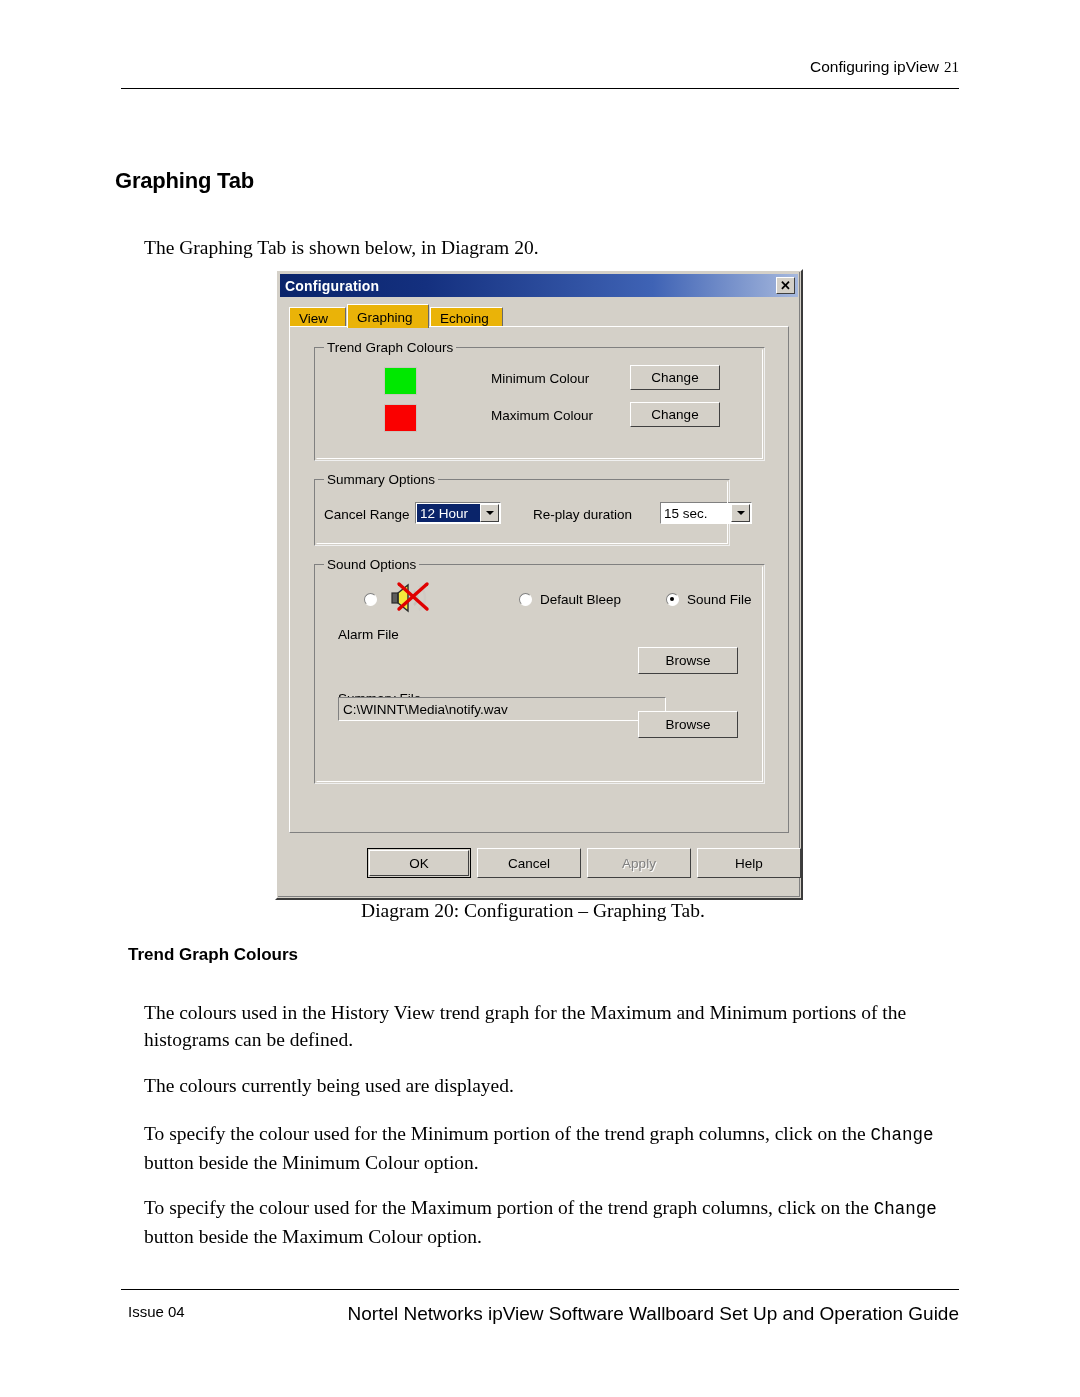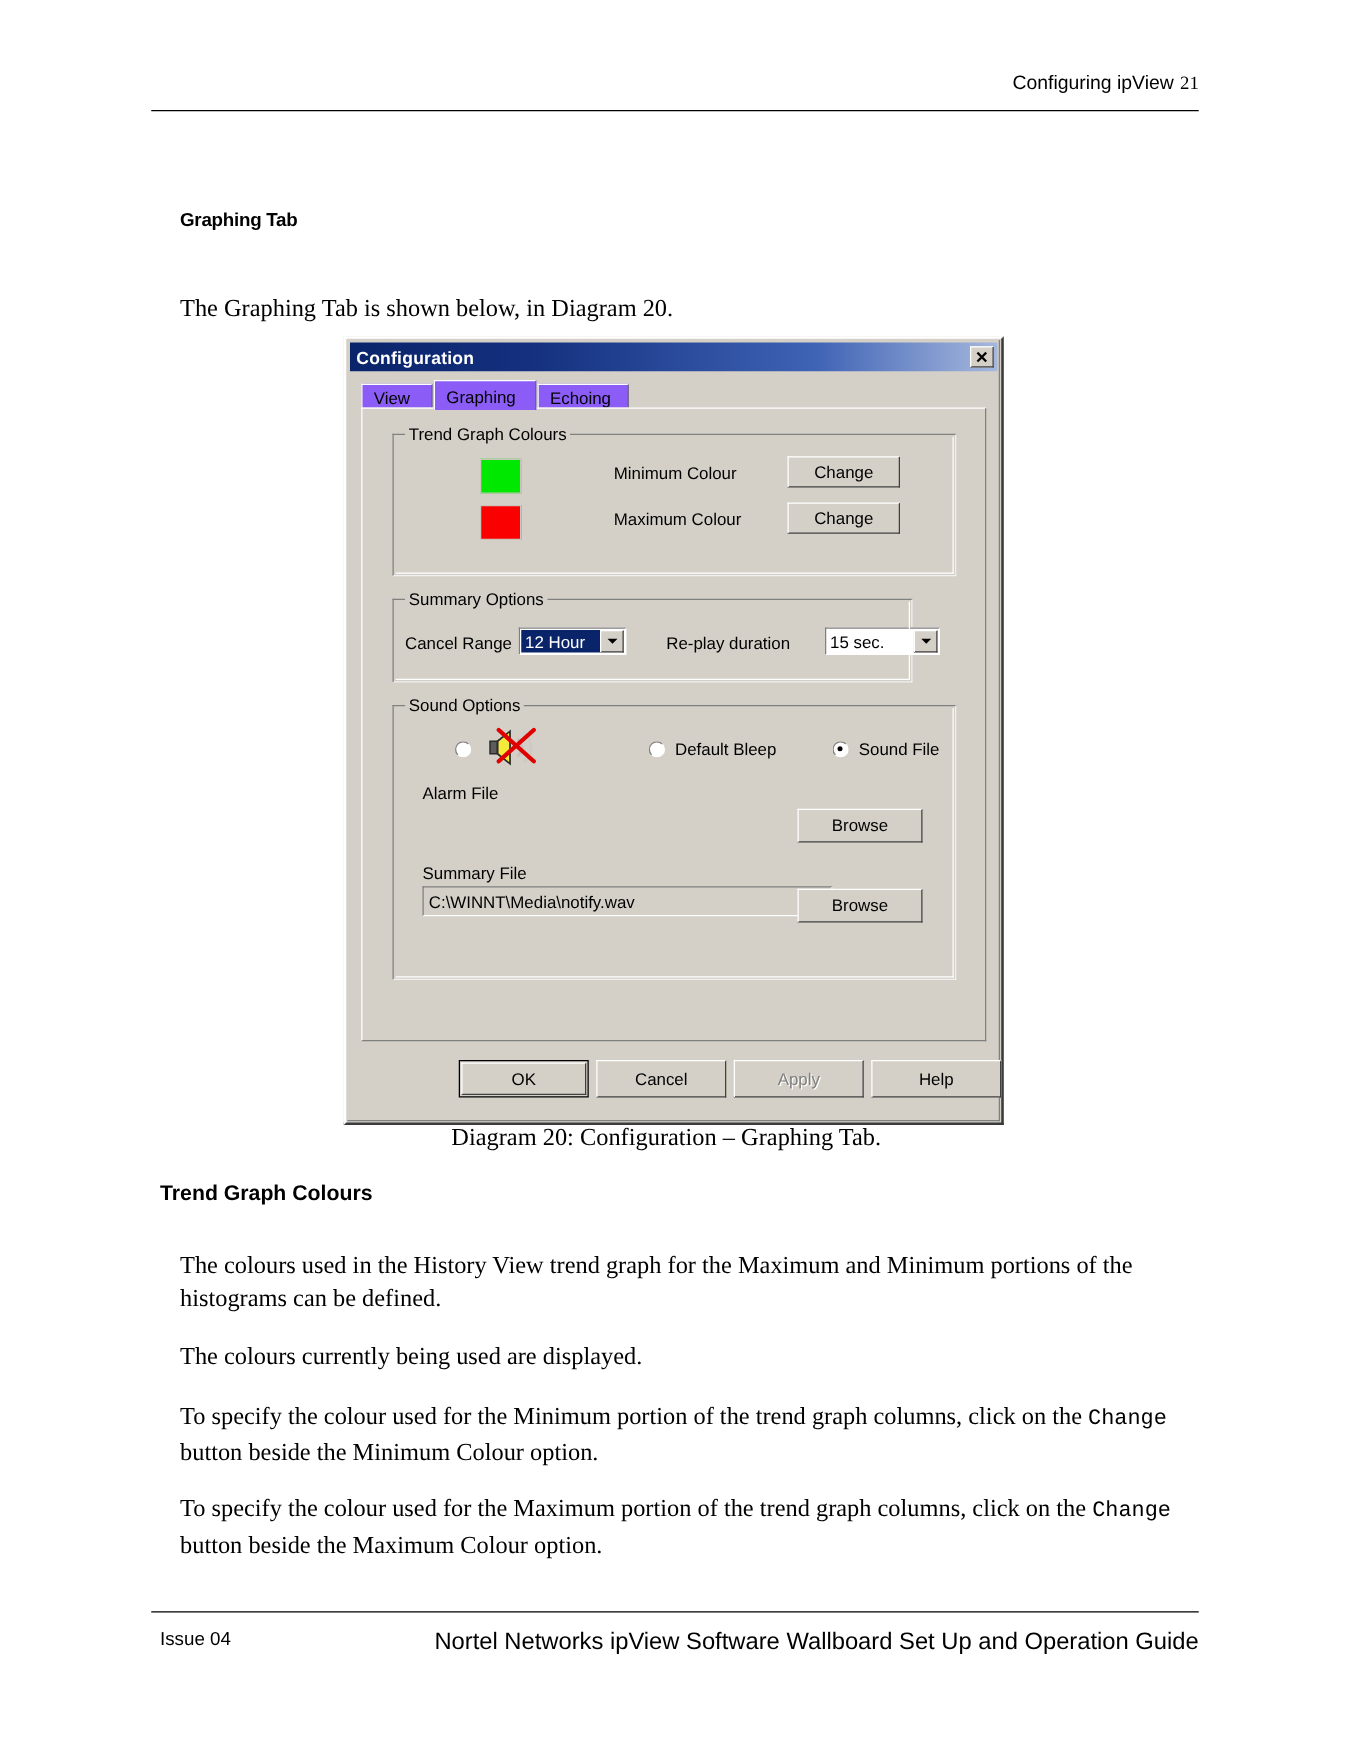--- a/index.html
+++ b/index.html
@@ -51,24 +51,24 @@
     position: absolute;
     left: 330px; top: 1303px; width: 629px;
     text-align: right;
     font-family: "Liberation Sans", sans-serif;
     font-size: 19px;
   }
 
   
   h1.sec-title {
     position: absolute;
-    left: 144px; top: 168px;
+    left: 115px; top: 168px;
     margin: 0;
     font-family: "Liberation Sans", sans-serif;
-    font-size: 15px;
+    font-size: 22px;
     font-weight: bold;
     letter-spacing: -0.2px;
   }
   h2.sub-title {
     position: absolute;
     left: 128px; top: 945px;
     margin: 0;
     font-family: "Liberation Sans", sans-serif;
     font-size: 17px;
     font-weight: bold;
@@ -155,21 +155,21 @@
   
   .tabstrip {
     position: absolute;
     left: 12px; top: 33px;
     width: 500px; height: 23px;
   }
   .tab {
     position: absolute;
     top: 3px;
     height: 20px;
-    background: #8b5cf6;
+    background: #eab308;
     border-top: 1.5px solid #ffffff;
     border-left: 1.5px solid #ffffff;
     border-right: 1.5px solid #696969;
     box-sizing: border-box;
     padding: 1px 9px 0 9px;
     font-size: 13.5px;
     display: flex; align-items: center;
     cursor: default;
   }
   .tab.active {
@@ -444,21 +444,21 @@
 
       <div class="radio checked" style="left:351px; top:28px;"></div>
       <span class="lbl" style="left:372px; top:27px;">Sound File</span>
 
       <span class="lbl" style="left:23px; top:62px;">Alarm File</span>
       <div class="btn" style="left:323px; top:82px; width:100px; height:27px;">
         <span>Browse</span>
       </div>
 
       <span class="lbl" style="left:23px; top:126px;">Summary File</span>
-      <div class="textfield" style="left:23px; top:144px; width:328px;">C:\WINNT\Media\notify.wav</div>
+      <div class="textfield" style="left:23px; top:132px; width:328px;">C:\WINNT\Media\notify.wav</div>
       <div class="btn" style="left:323px; top:146px; width:100px; height:27px;">
         <span>Browse</span>
       </div>
     </div>
   </div>
 
   <div class="btn default" style="left:90px; top:577px; width:104px; height:30px;">
     <span class="btn-face"></span>
     <span>OK</span>
   </div>

